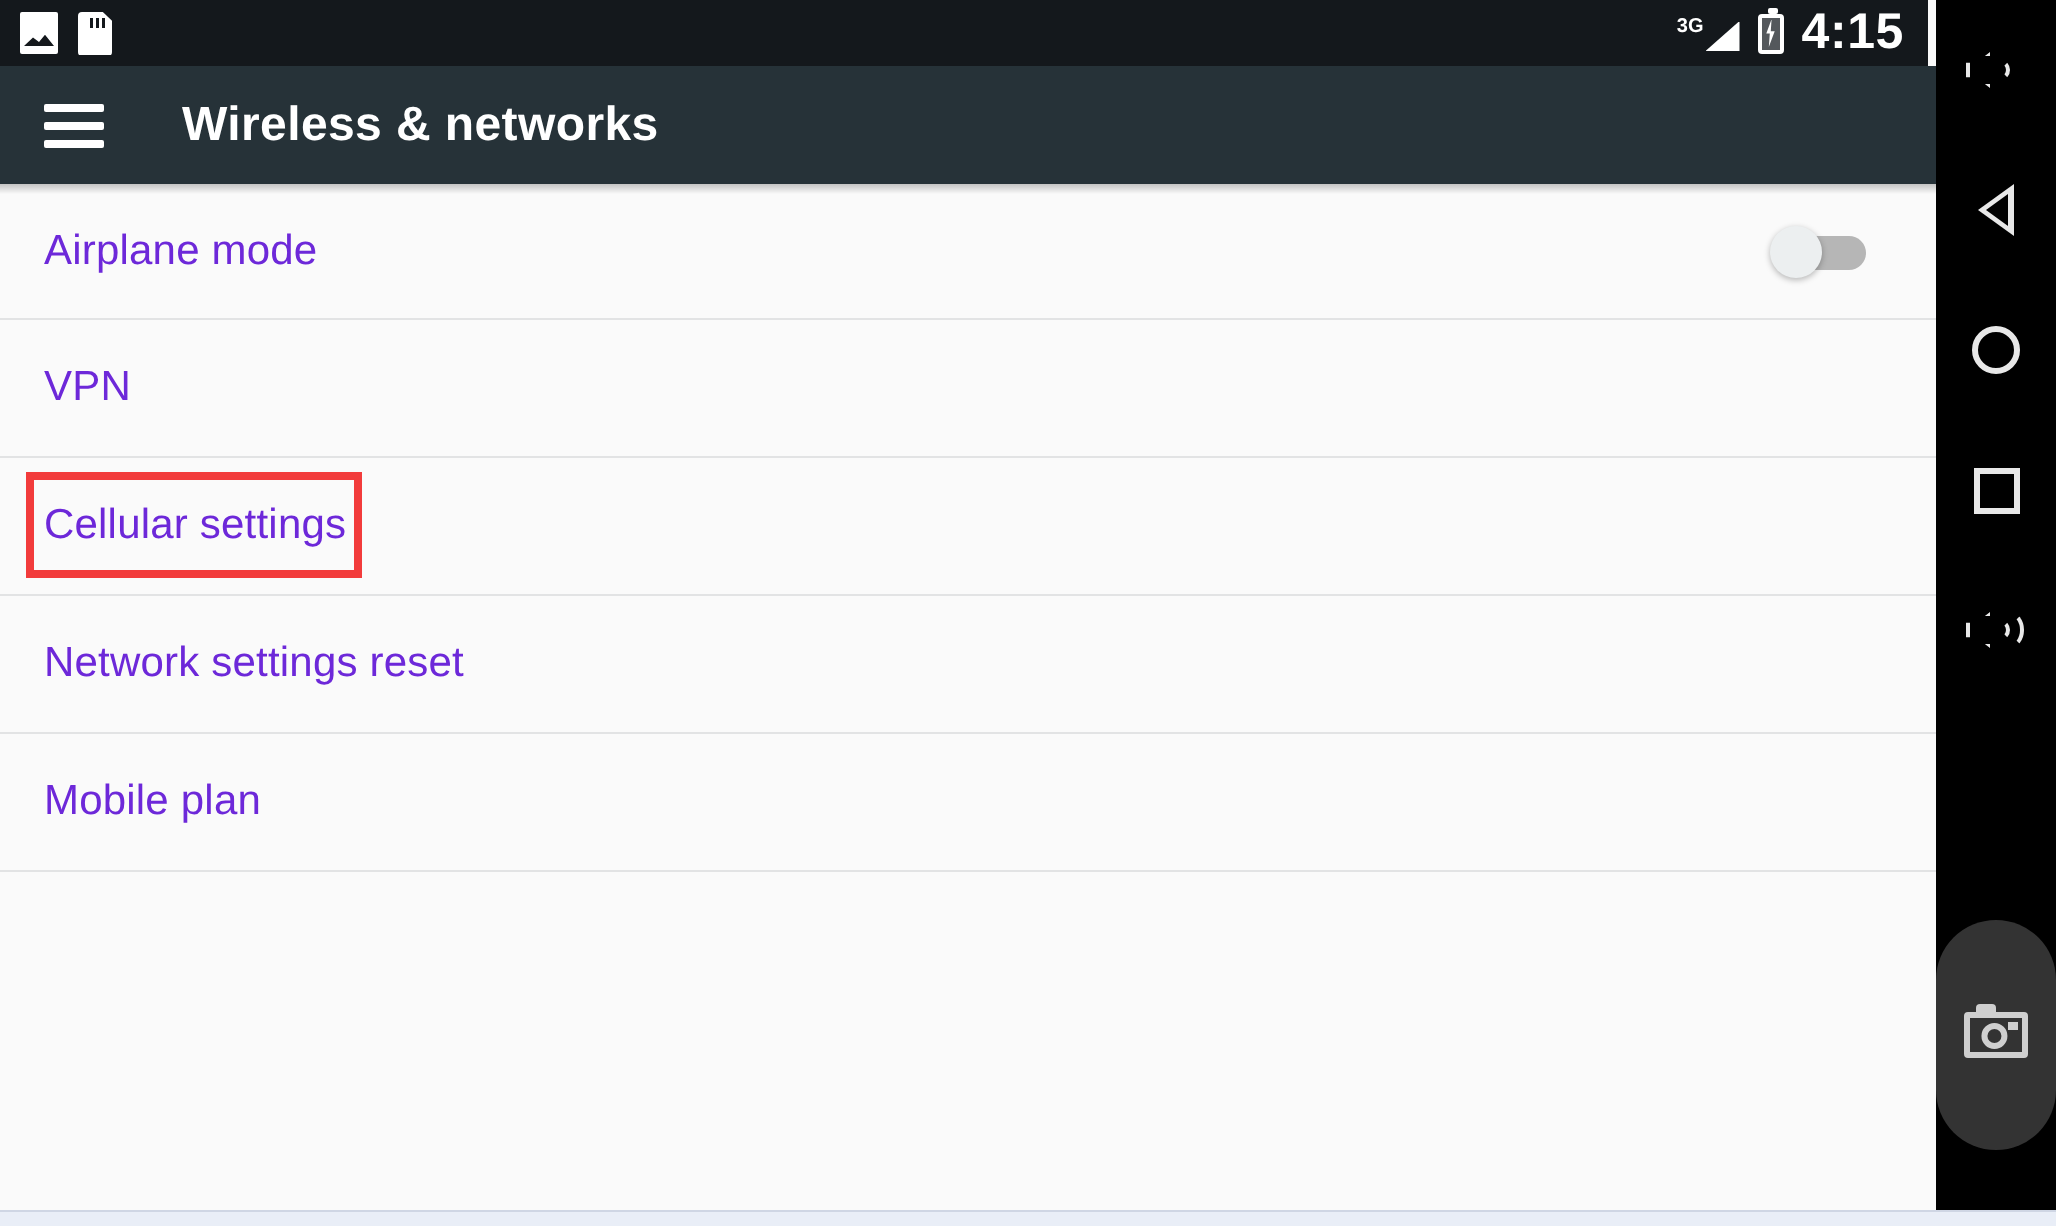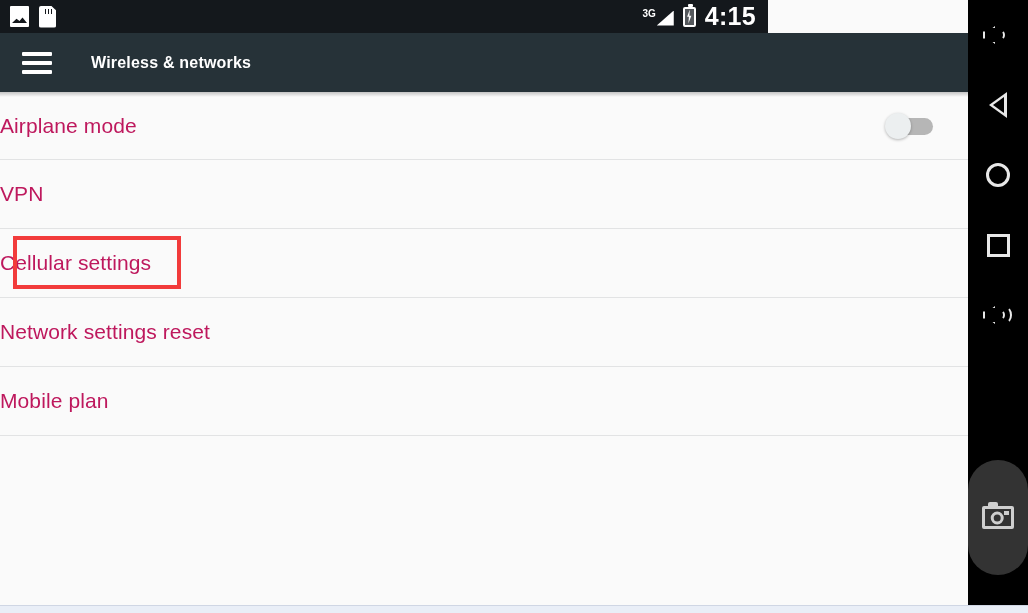--- a/index.html
+++ b/index.html
@@ -40,21 +40,21 @@
     top: 92px;
     width: 4px;
     height: 513px;
     background: #eaeef5;
   }
 
   
   .status-bar {
     position: absolute;
     left: 0; top: 0;
-    width: 768px;
+    width: 964px;
     height: 33px;
     background: #14181c;
     display: flex;
     align-items: center;
     box-sizing: border-box;
     padding: 0 12px 0 10px;
   }
   .status-left {
     display: flex;
     align-items: center;
@@ -189,21 +189,21 @@
   }
   .hamburger span {
     display: block;
     height: 4px;
     width: 100%;
     background: #ffffff;
     border-radius: 1px;
   }
   .app-title {
     color: #ffffff;
-    font-size: 16px;
+    font-size: 24px;
     font-weight: bold;
     margin-left: 39px;
     letter-spacing: 0.2px;
   }
   .app-bar-shadow {
     position: absolute;
     left: 0; top: 92px;
     width: 968px;
     height: 5px;
     background: linear-gradient(to bottom, rgba(0,0,0,0.22), rgba(0,0,0,0));
@@ -224,21 +224,22 @@
     height: 68px;
     border-bottom: 1px solid #e2e3e4;
     display: flex;
     align-items: center;
     box-sizing: border-box;
     background: #fafafa;
   }
   .list-row.tall { height: 69px; }
   .row-label {
     font-size: 21px;
-    color: #be185d;
+    color: #6d28d9;
+    margin-left: 22px;
     letter-spacing: 0.1px;
   }
   .row-row-empty { height: 44px; border-bottom: none; }
 
   
   .switch {
     position: absolute;
     right: 35px;
     top: 50%;
     transform: translateY(-50%);

